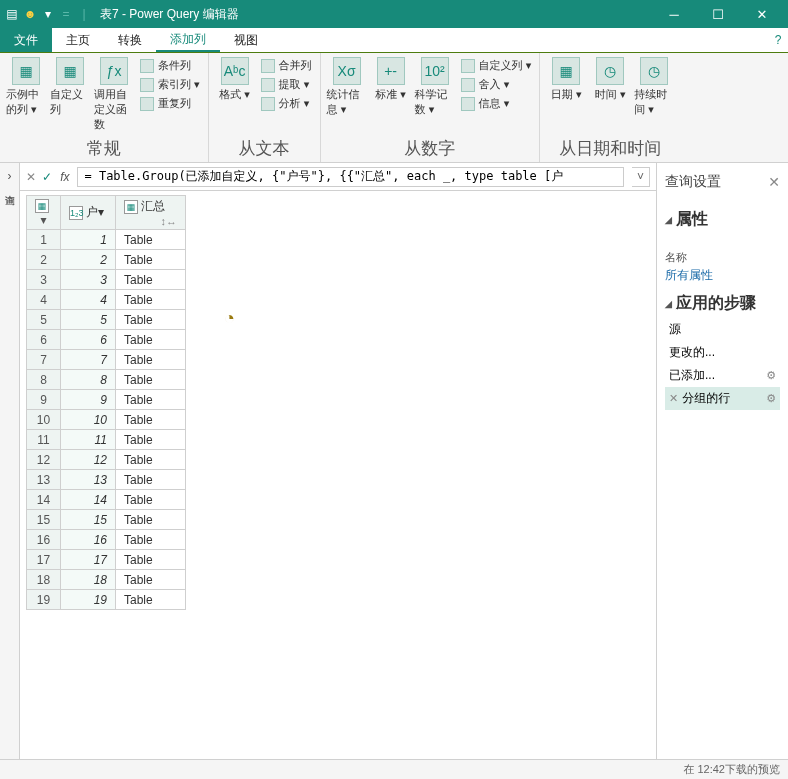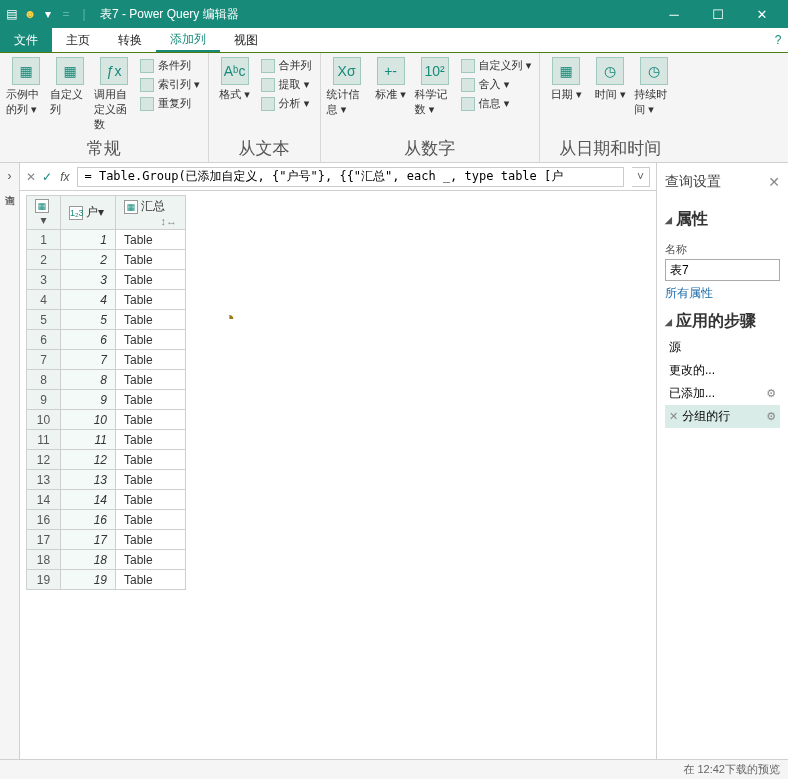--- a/index.html
+++ b/index.html
@@ -290,20 +290,25 @@
               <td class="rownum">13</td>
               <td class="hu">13</td>
               <td class="hz">Table</td>
             </tr>
             <tr>
               <td class="rownum">14</td>
               <td class="hu">14</td>
               <td class="hz">Table</td>
             </tr>
             <tr>
+              <td class="rownum">15</td>
+              <td class="hu">15</td>
+              <td class="hz">Table</td>
+            </tr>
+            <tr>
               <td class="rownum">16</td>
               <td class="hu">16</td>
               <td class="hz">Table</td>
             </tr>
             <tr>
               <td class="rownum">17</td>
               <td class="hu">17</td>
               <td class="hz">Table</td>
             </tr>
             <tr>
@@ -320,22 +325,21 @@
       </table>
     </div>
   </div>
 
   <div class="sidepanel">
     <div class="title">
       <span>查询设置</span>
       <span style="cursor:pointer;color:#888;">✕</span>
     </div>
     <div class="section-head">属性</div>
-    <div style="font-size:11px;color:#555;margin:8px 0 2px;">名称</div>
-    <input class="propinput" value="表7" style="">
+    <div style="font-size:11px;color:#555;margin:16px 0 2px;">名称</div>
     <span class="linkish">所有属性</span>
 
     <div class="section-head">应用的步骤</div>
     <div class="step">
         <span>源</span>
       </div>
     <div class="step">
         <span>更改的...</span>
       </div>
     <div class="step">

